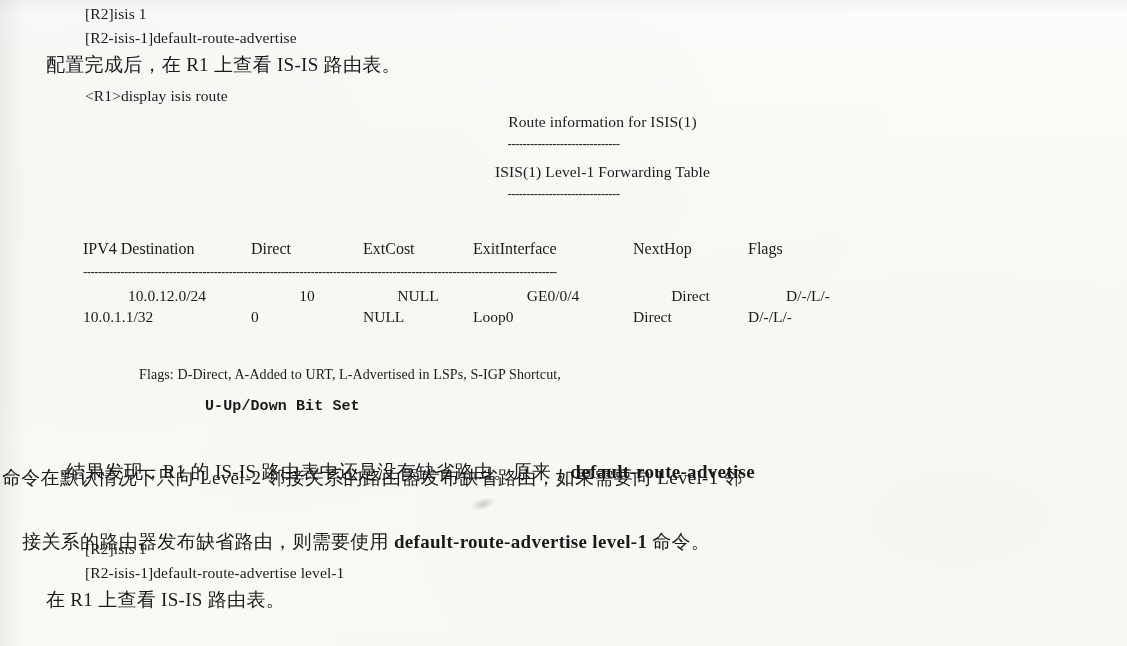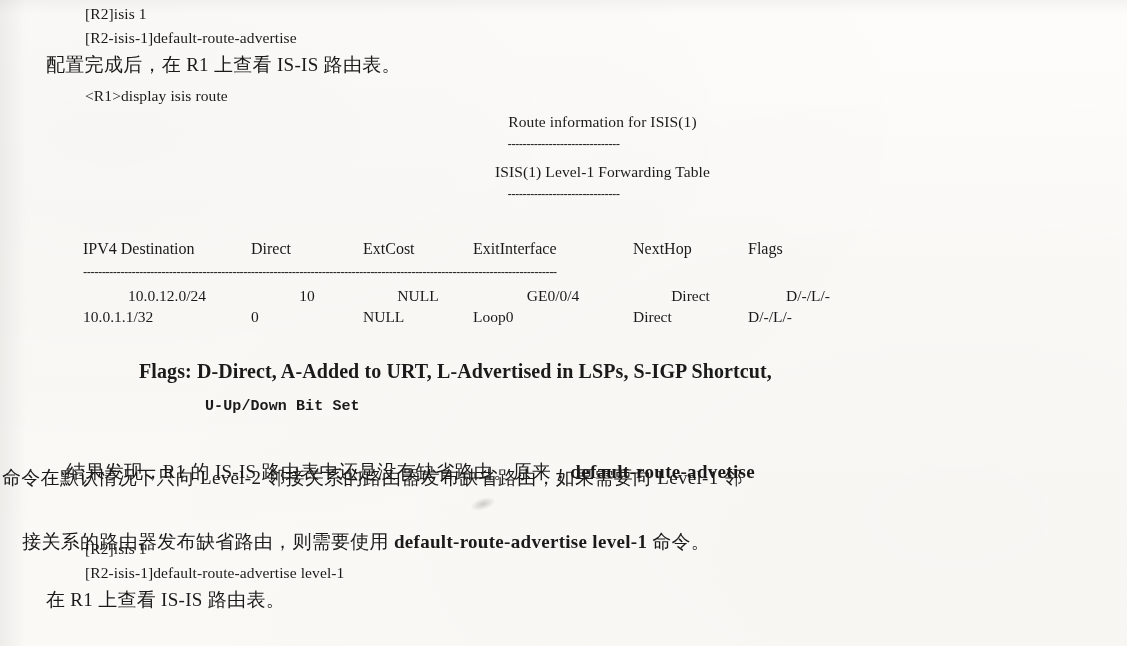--- a/index.html
+++ b/index.html
@@ -157,21 +157,21 @@
     <div class="tbl-row">
       <span class="c0">10.0.1.1/32</span>
       <span class="c1">0</span>
       <span class="c2">NULL</span>
       <span class="c3">Loop0</span>
       <span class="c4">Direct</span>
       <span class="c5">D/-/L/-</span>
     </div>
   </div>
 
-  <div class="abs cli indent-3" style="top: 356px; font-weight: bold; font-size: 20px;">Flags: D-Direct, A-Added to URT, L-Advertised in LSPs, S-IGP Shortcut,</div>
+  <div class="abs cli indent-3" style="top: 364px; font-weight: normal; font-size: 14px;">Flags: D-Direct, A-Added to URT, L-Advertised in LSPs, S-IGP Shortcut,</div>
   <div class="abs cli indent-4" style="top: 396px; font-weight: bold; font-size: 15px;">U-Up/Down Bit Set</div>
 
   <div class="abs body-text" style="top: 428px; left: 46px;">
     <span>结果发现，R1 的 IS-IS 路由表中还是没有缺省路由。原来，</span><span class="bold-cmd">default-route-advetise</span>
   </div>
   <div class="abs body-text" style="top: 463px; left: 2px;">命令在默认情况下只向 Level-2 邻接关系的路由器发布缺省路由，如果需要向 Level-1 邻</div>
   <div class="abs body-text" style="top: 498px; left: 2px;">
     <span>接关系的路由器发布缺省路由，则需要使用 </span><span class="bold-cmd">default-route-advertise level-1</span><span> 命令。</span>
   </div>
 

